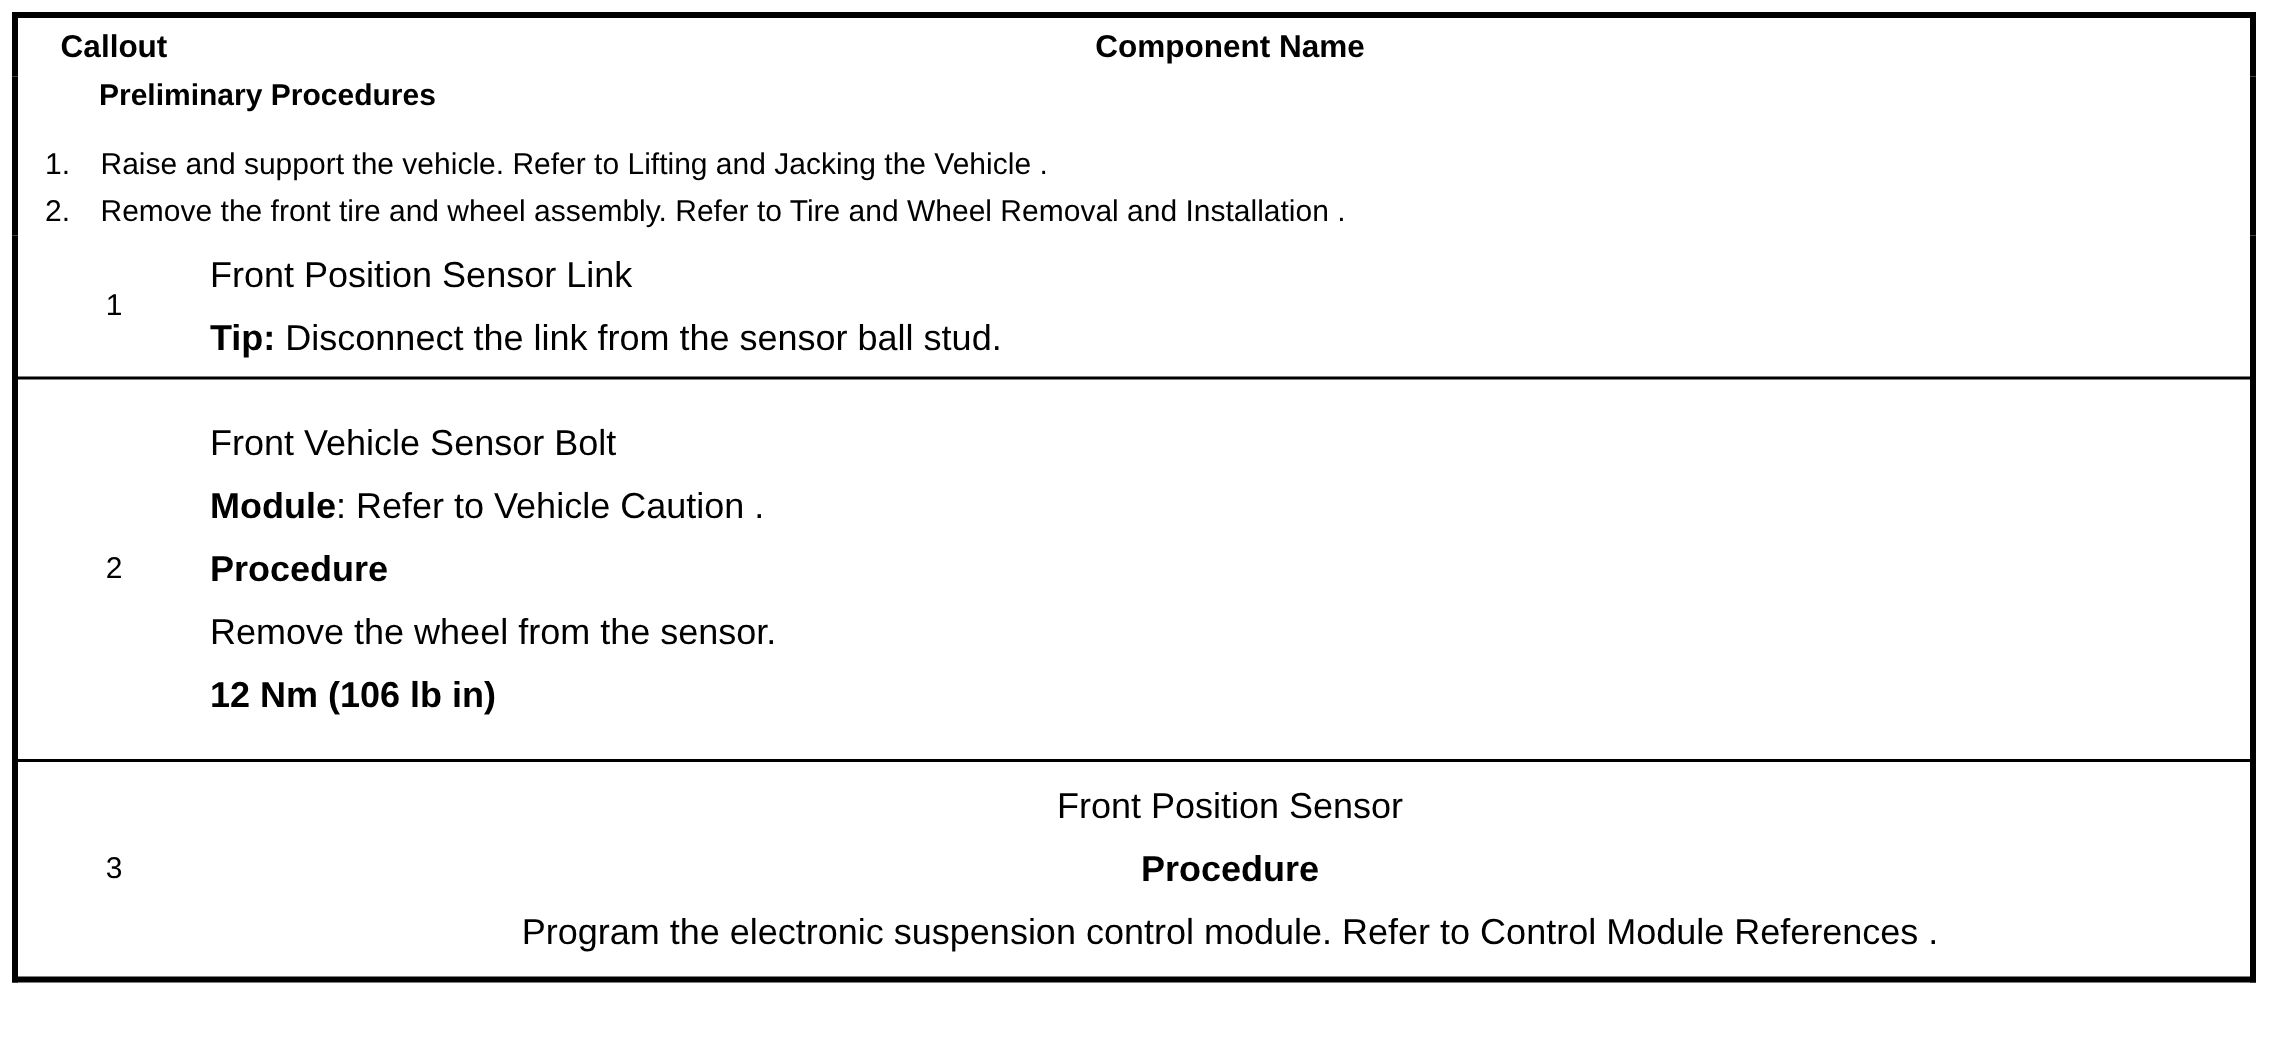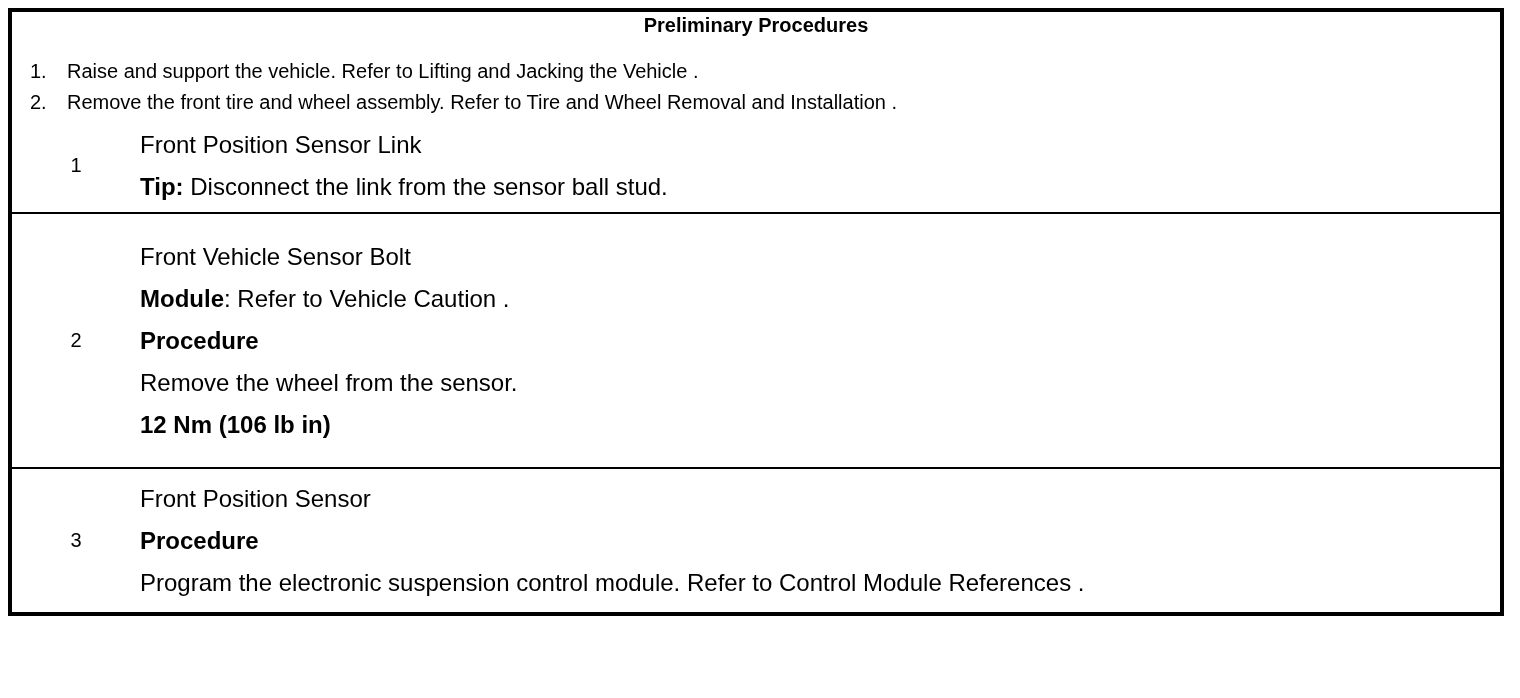--- a/index.html
+++ b/index.html
@@ -58,22 +58,22 @@
   }
 
   
   .prelim-cell {
     border-bottom: 2px solid #000000;
     padding: 10px 0 8px 0;
   }
   .prelim-title {
     font-weight: bold;
     font-size: 20px;
+    padding-left: 54px;
     line-height: 26px;
-    text-align: center;
   }
   .prelim-list {
     margin: 0;
     padding: 0;
     list-style: none;
     font-size: 20px;
     line-height: 31px;
   }
   .prelim-list li {
     position: relative;
@@ -113,31 +113,35 @@
     white-space: nowrap;
   }
   .cell-content p + p {
     margin-top: 15px;
   }
   .bold { font-weight: bold; }
 
   
   .row-1 td { height: 94px; }
   .row-2 td { height: 253px; }
-  .row-3 td { height: 143px; }
+  .row-3 td { height: 143px; text-align: center; }
 </style>
 </head>
 <body>
 
 <table class="service-table">
   <colgroup>
     <col class="col-callout">
     <col class="col-name">
   </colgroup>
   <tbody>
+    <tr class="hdr-row">
+      <th class="hdr-callout">Callout</th>
+      <th class="hdr-name">Component Name</th>
+    </tr>
 
     <tr>
       <td class="prelim-cell" colspan="2">
         <div class="prelim-title">Preliminary Procedures</div>
         <div class="prelim-spacer"></div>
         <ol class="prelim-list">
           <li>
             <span class="num">1.</span><span>Raise and support the vehicle. Refer to Lifting and Jacking the Vehicle .</span>
           </li>
           <li>

